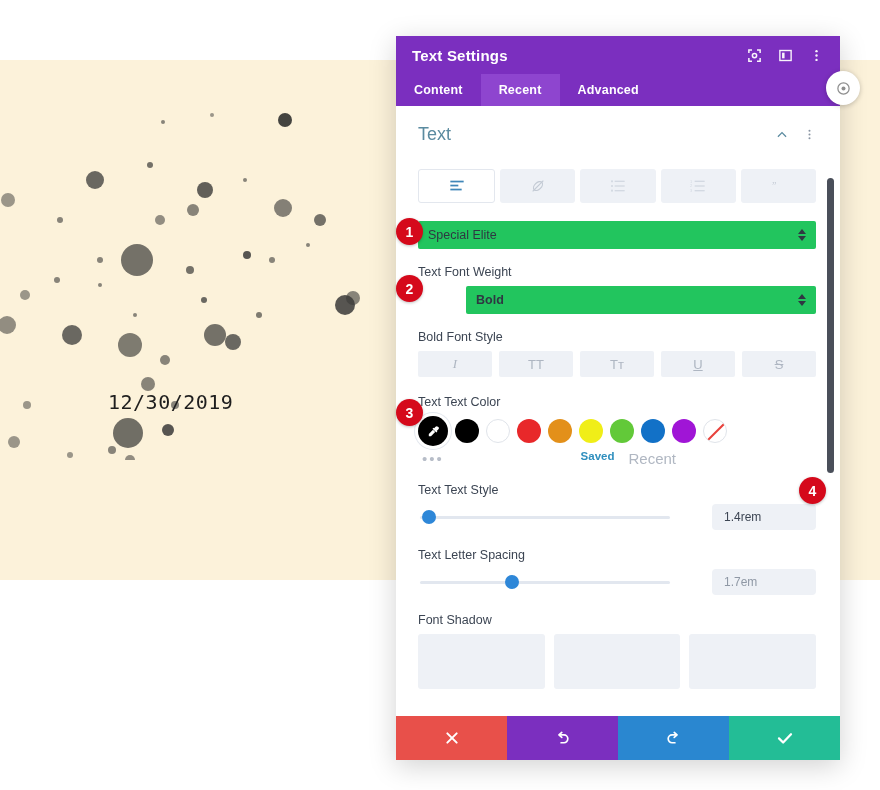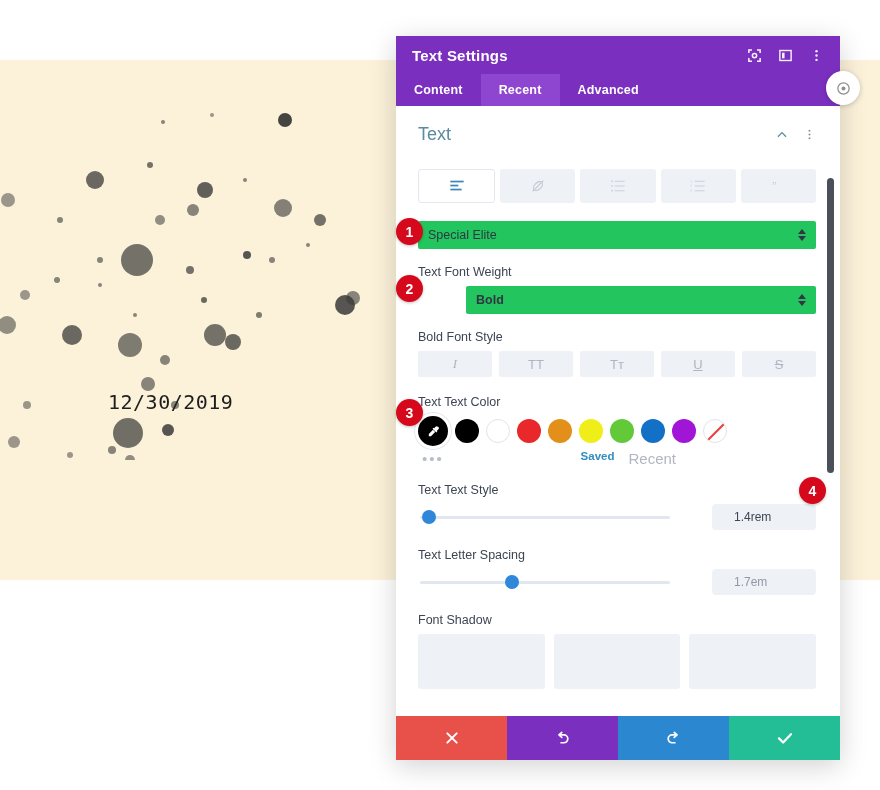--- a/index.html
+++ b/index.html
@@ -143,21 +143,21 @@
   .slider-track {
     position: absolute; top: 6px; left: 0; width: 250px; height: 3px;
     background: #e2e7ef; border-radius: 2px;
   }
   .slider-knob {
     position: absolute; top: 0; width: 14px; height: 14px;
     border-radius: 50%; background: #2e87d8;
   }
   .value-box {
     margin-left: auto; width: 104px; height: 26px; background: #eef1f6;
-    border-radius: 4px; display: flex; align-items: center; padding: 0 22px;
+    border-radius: 4px; display: flex; align-items: center; padding: 0 12px;
     font-size: 12px; color: #8f98a5;
   }
   .value-box.filled { color: #3c4553; }
 
   
   .shadow-row { display: flex; gap: 9px; margin-bottom: 10px; }
   .shadow-btn {
     flex: 1 1 0; height: 55px; background: #eef1f6; border-radius: 3px;
     display: flex; align-items: center; justify-content: center;
   }

